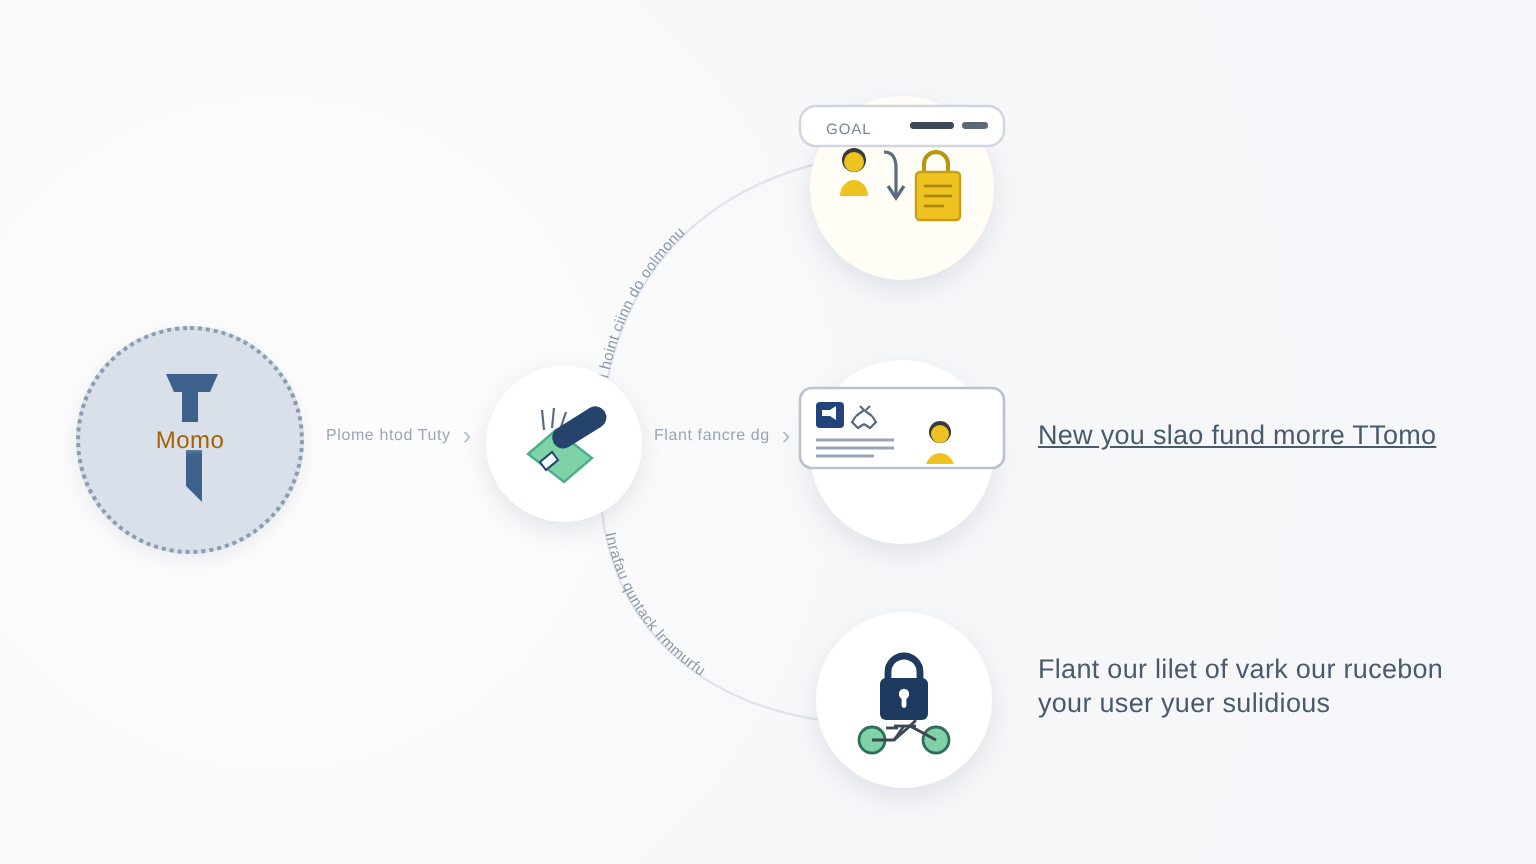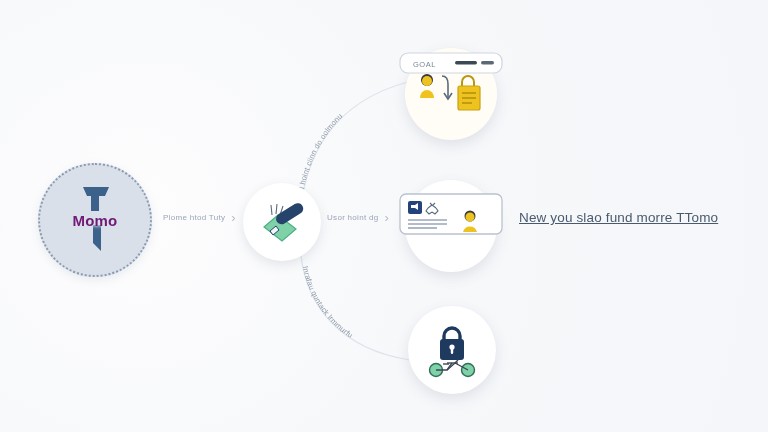--- a/index.html
+++ b/index.html
@@ -49,23 +49,23 @@
     top: 50%;
     transform: translate(-50%, -50%);
     width: 40px;
     height: 78px;
   }
   .hub-label {
     position: absolute;
     left: 50%;
     top: 50%;
     transform: translate(-50%, -50%);
-    font-size: 15px;
-    font-weight: bold;
-    color: #701a75;
+    font-size: 12px;
+    font-weight: normal;
+    color: #a16207;
     letter-spacing: 0.2px;
     white-space: nowrap;
     text-shadow: 0 0 3px #d9e0ea, 0 0 3px #d9e0ea, 0 0 5px #d9e0ea;
   }
 
   
   .pen-node {
     position: absolute;
     left: 243px;
     top: 183px;
@@ -209,21 +209,21 @@
         <path d="M18 15 L19 5"></path>
         <path d="M22 16 L25 7"></path>
         <path d="M26 18 L31 10"></path>
       </g>
       <rect x="16" y="18" width="30" height="11" rx="5.5" transform="rotate(-32 16 18)" fill="#25436b"></rect>
       <path d="M12 32 L18 27 L21 31 L15 36 Z" fill="#f2f6fa" stroke="#25436b" stroke-width="1"></path>
     </svg>
   </div>
 
   <div class="conn conn-2">
-    <span class="conn-label">Usor hoint dg</span>
+    <span class="conn-label">Flant fancre dg</span>
     <span class="chev">›</span>
   </div>
 
   <div class="node node-top">
     <svg width="70" height="44" viewBox="0 0 70 44">
 
       <g>
         <path d="M5 8 a6 6 0 0 1 12 0 a6 6 0 0 1 -12 0 Z" fill="#3a3a3a"></path>
         <circle cx="11" cy="9" r="5" fill="#efc31f"></circle>
         <path d="M4 26 a7 8 0 0 1 14 0 Z" fill="#efc31f"></path>
@@ -291,14 +291,16 @@
         <g stroke="#3d4856" stroke-width="1.4" fill="none">
           <path d="M11 48 L22 48 L30 41 L43 48"></path>
           <path d="M22 48 L27 41"></path>
           <path d="M22 41 H33"></path>
           <path d="M30 41 L33 38"></path>
           <path d="M18 42 H24"></path>
         </g>
       </g>
     </svg>
   </div>
+  <div class="desc desc-3">Flant our lilet of vark our rucebon
+your user yuer sulidious</div>
 
 </div>
 
 </body></html>

